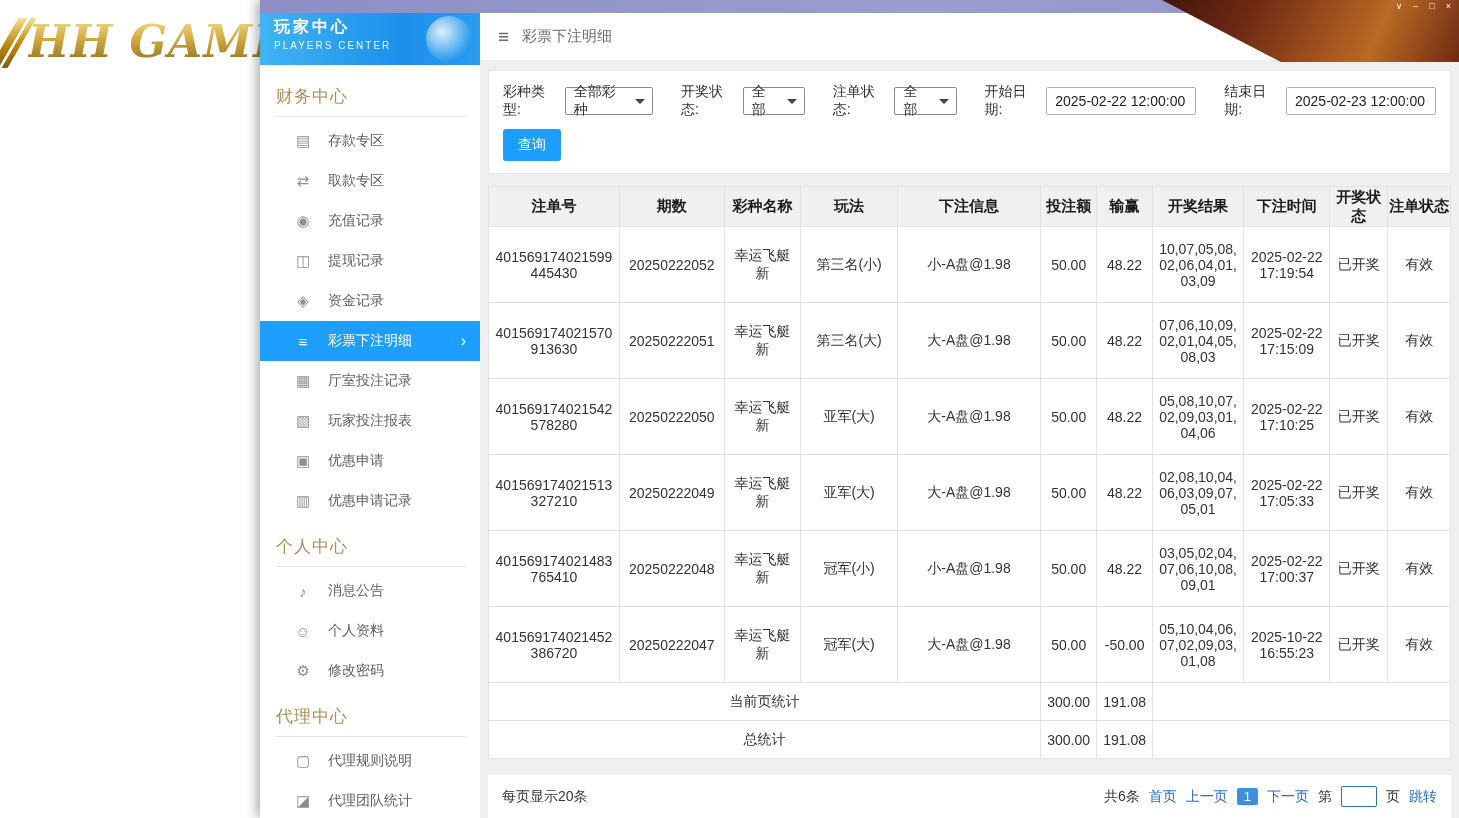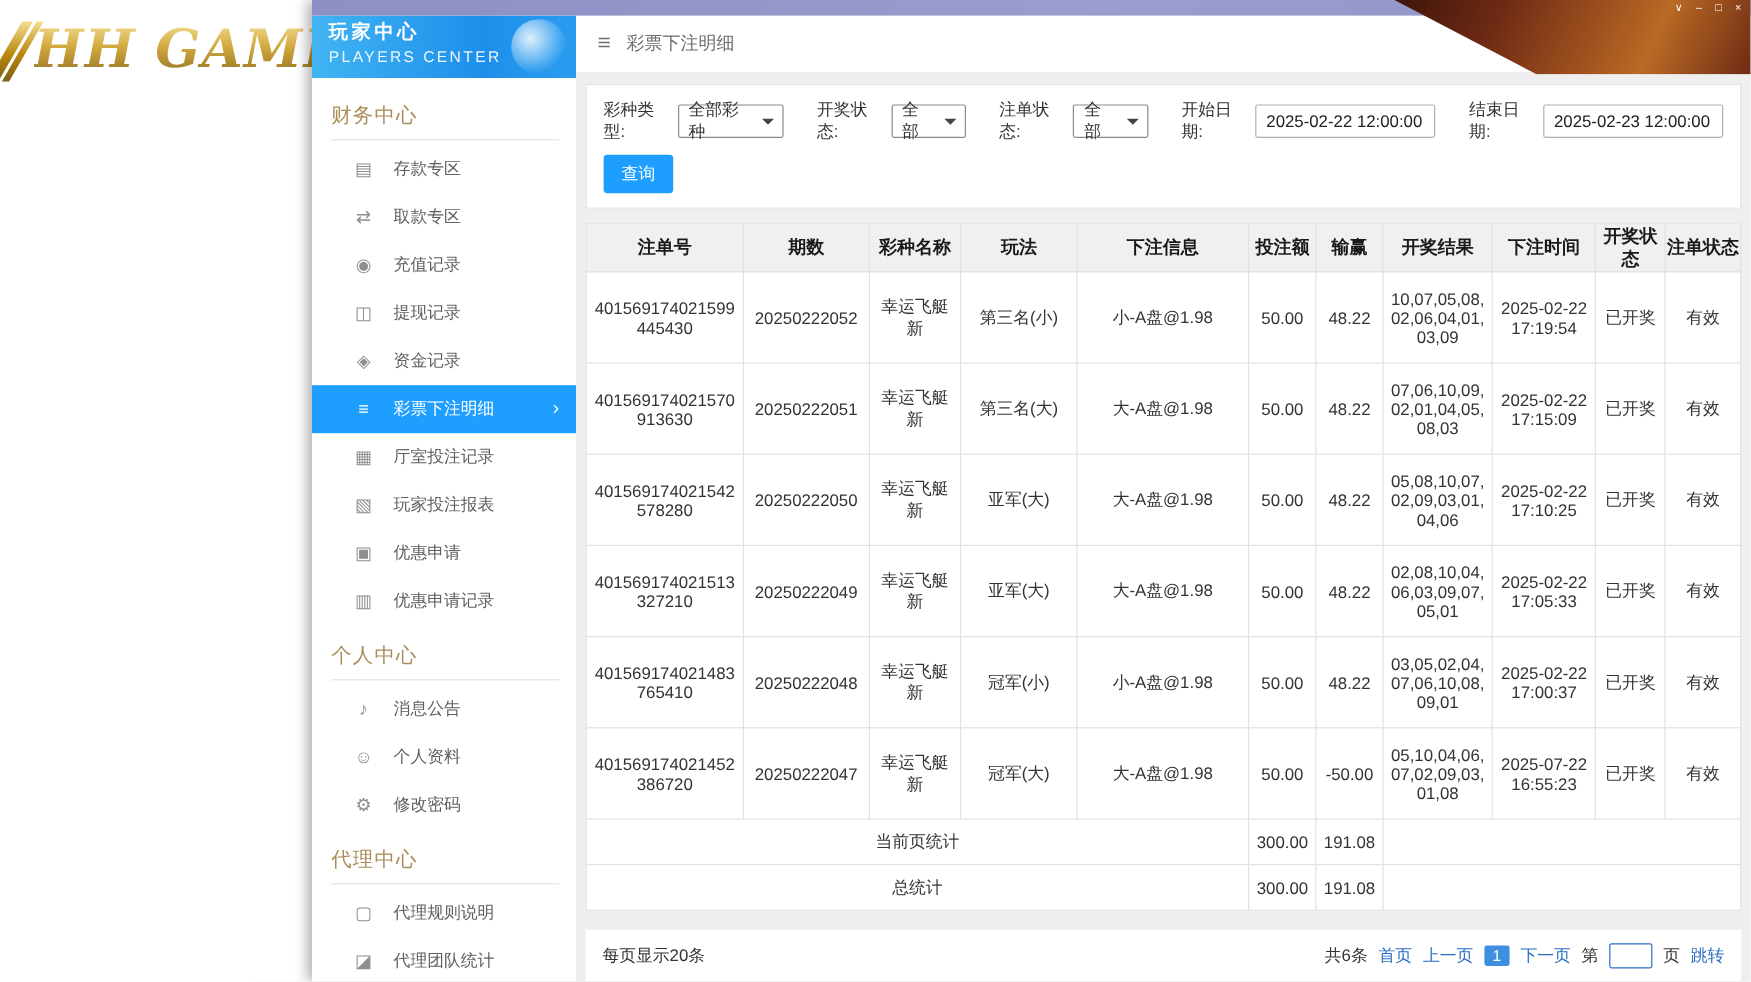--- a/index.html
+++ b/index.html
@@ -33,21 +33,21 @@
   .appbody { flex: 1; display: flex; min-height: 0; }
 
   
   .sidebar { flex: 0 0 220px; width: 220px; background: #fff; display: flex; flex-direction: column; z-index: 2; }
   .sb-header { height: 52px; flex: 0 0 52px; position: relative; overflow: hidden; color: #fff;
                padding: 4px 0 0 14px;
                background: linear-gradient(90deg,#41b4f2 0%,#1d8feb 65%,#2a9df0 100%); }
   .sb-ball { position: absolute; right: 8px; top: 3px; width: 46px; height: 46px; border-radius: 50%;
              background: radial-gradient(circle at 35% 35%, rgba(255,255,255,.85), rgba(255,255,255,.18) 55%, rgba(255,255,255,0) 72%); }
   .sb-title { font-size: 16px; font-weight: bold; letter-spacing: 3px; }
-  .sb-sub { font-size: 13px; letter-spacing: 2px; opacity: .92; margin-top: 2px; }
+  .sb-sub { font-size: 10px; letter-spacing: 2px; opacity: .92; margin-top: 2px; }
 
   .menu { flex: 1; overflow: hidden; padding-top: 6px; }
   .section-title { margin: 14px 14px 4px 16px; padding-bottom: 8px; border-bottom: 1px solid #e3e3e3;
                    color: #a98e5a; font-size: 17px; letter-spacing: 1px; }
   .menu-item { height: 40px; display: flex; align-items: center; padding-left: 34px; gap: 16px;
                color: #5f5f5f; font-size: 14px; cursor: pointer; position: relative; }
   .menu-item .mi-icon { width: 18px; color: #8f8f8f; font-size: 15px; text-align: center; }
   .menu-item.active { background: #1E9FFF; color: #fff; }
   .menu-item.active .mi-icon { color: #fff; }
   .mi-chev { position: absolute; right: 14px; font-size: 16px; }
@@ -318,21 +318,21 @@
                 </tr>
                 <tr>
                   <td>401569174021452386720</td>
                   <td>20250222047</td>
                   <td>幸运飞艇新</td>
                   <td>冠军(大)</td>
                   <td>大-A盘@1.98</td>
                   <td>50.00</td>
                   <td>-50.00</td>
                   <td>05,10,04,06,07,02,09,03,01,08</td>
-                  <td>2025-07-22 16:55:23</td>
+                  <td>2025-10-22 16:55:23</td>
                   <td>已开奖</td>
                   <td>有效</td>
                 </tr>
                 <tr class="sum-row">
                   <td colspan="5">当前页统计</td>
                   <td>300.00</td>
                   <td>191.08</td>
                   <td colspan="4"></td>
                 </tr>
                 <tr class="sum-row">

